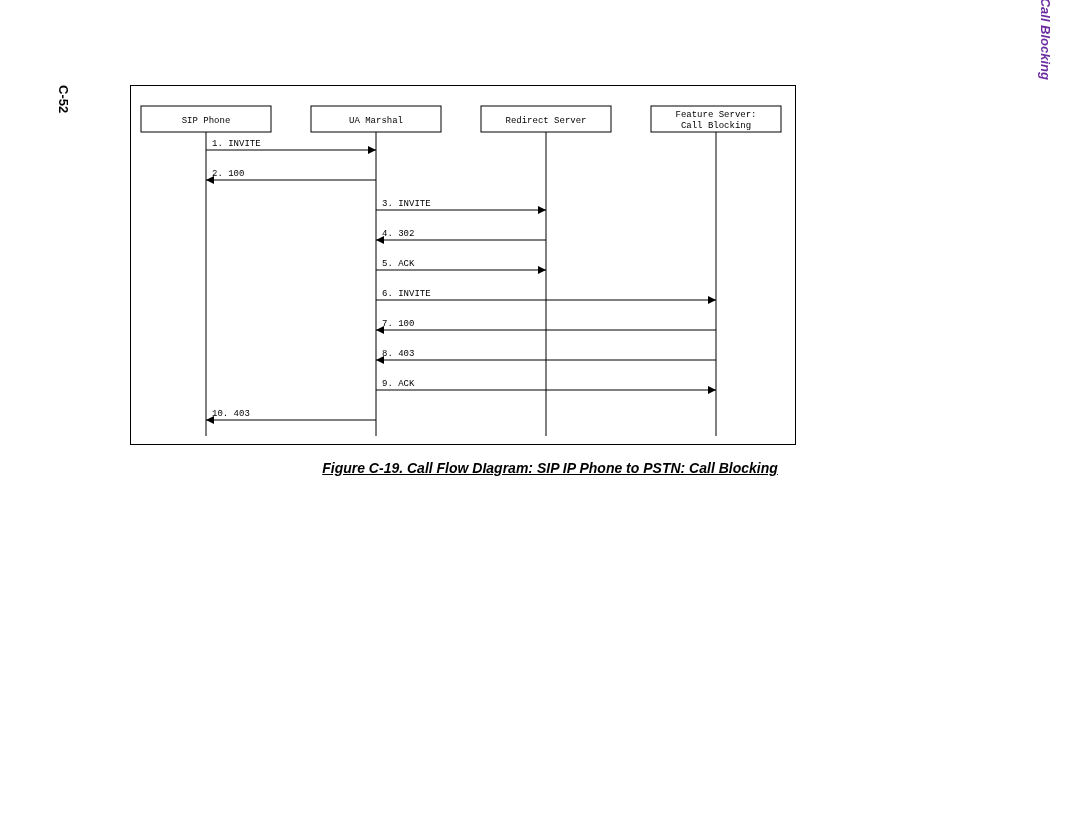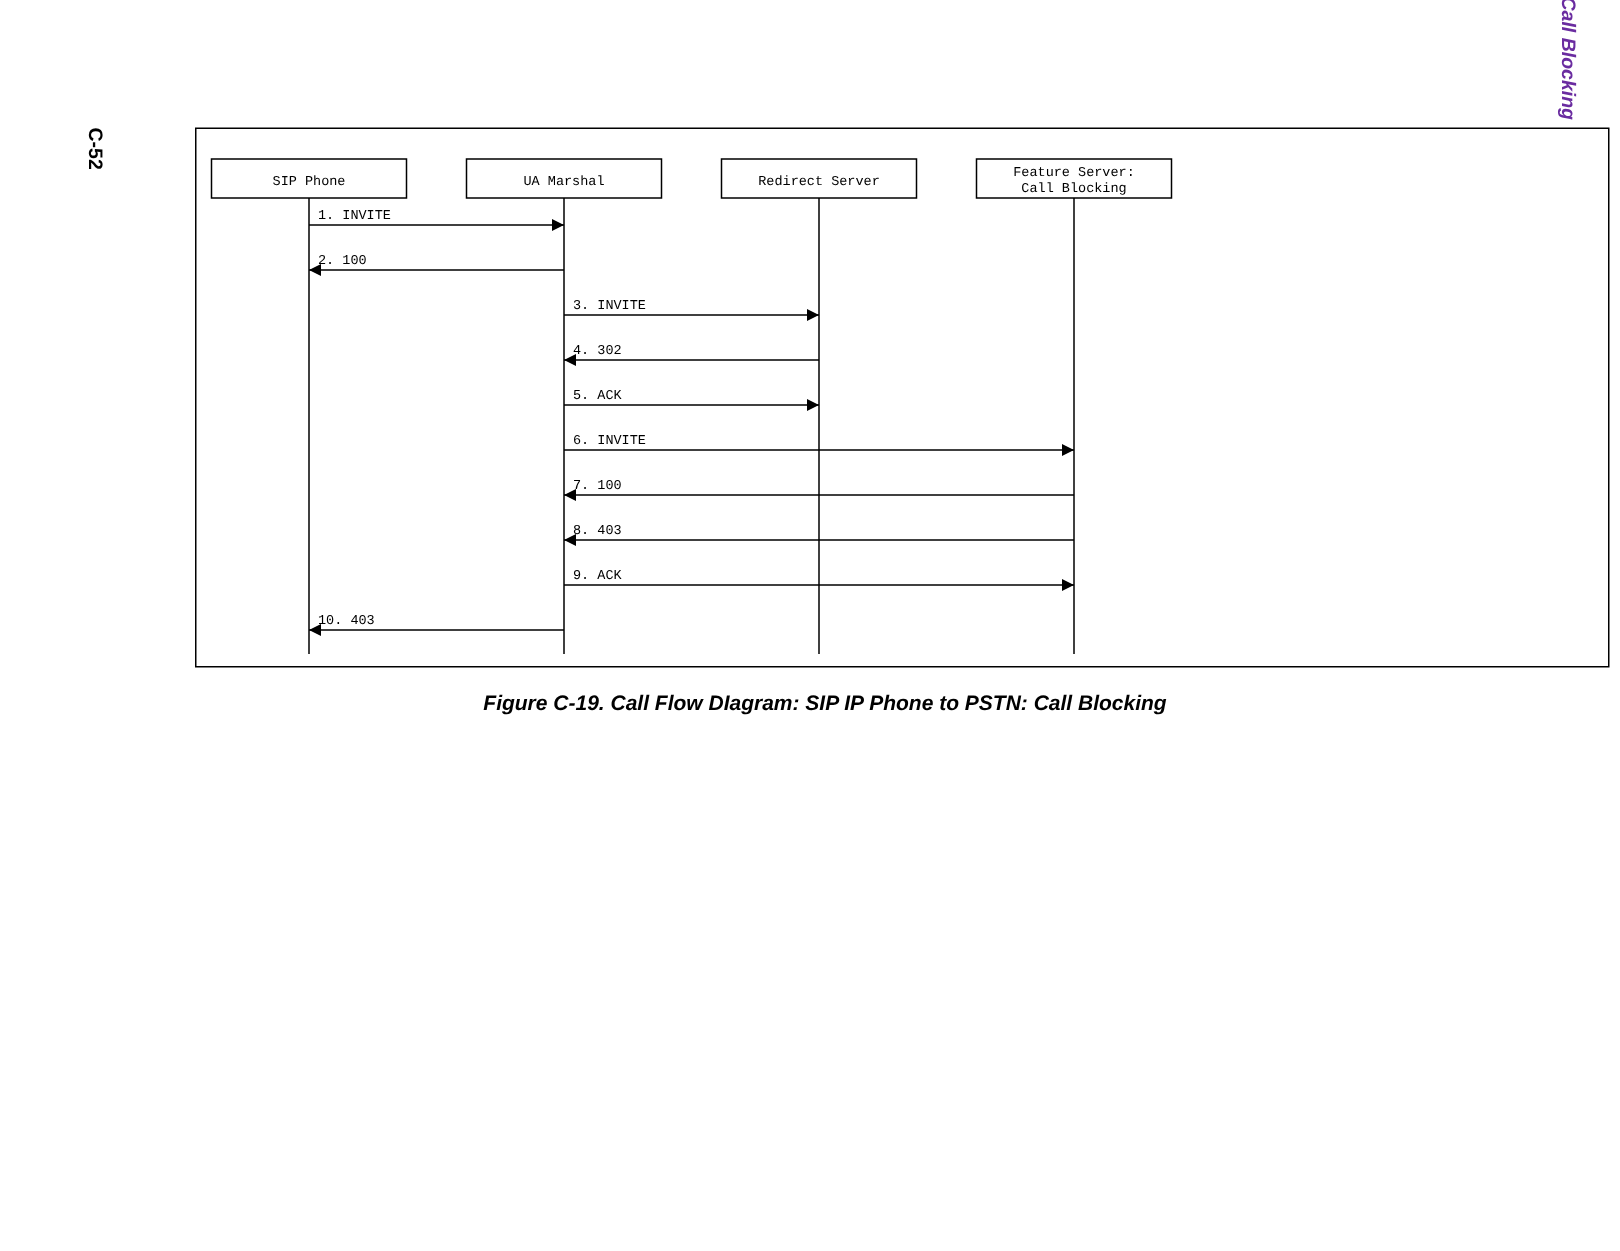--- a/index.html
+++ b/index.html
@@ -1,20 +1,20 @@
 <!DOCTYPE html>
 <html><head>
 <meta charset="utf-8">
 <style>
   html,body{margin:0;padding:0;width:1080px;height:834px;background:#fff;font-family:Arial,Helvetica,sans-serif;}
   .page{position:absolute;left:0;top:0;width:1080px;height:834px;}
   .page-num{position:absolute;left:70px;top:85px;font:bold 13px/1 Arial;transform:rotate(90deg);transform-origin:left top;}
   .side-title{position:absolute;right:28px;top:80px;font:italic bold 13px/1 Arial;color:#6a2ca0;transform:rotate(90deg);transform-origin:right top;white-space:nowrap;}
-  .frame{position:absolute;left:130px;top:85px;width:943px;height:360px;border:1.5px solid #000;box-sizing:border-box;}
-  .caption{position:absolute;left:130px;top:460px;width:840px;text-align:center;font:italic bold 14px/1.2 Arial;}
+  .frame{position:absolute;left:130px;top:85px;width:666px;height:360px;border:1.5px solid #000;box-sizing:border-box;}
+  .caption{position:absolute;left:130px;top:460px;width:840px;text-align:center;font:italic bold 14px/1.2 Arial;text-decoration:underline;}
   svg{position:absolute;left:0;top:0;}
   .actor-box{fill:#fff;stroke:#000;stroke-width:1;}
   .mono{font:9px "Courier New",monospace;fill:#000;}
   .lifeline{stroke:#000;stroke-width:1;}
   .msg{stroke:#000;stroke-width:1;fill:none;}
   .arrowhead{fill:#000;}
 </style>
 </head>
 <body>
 

